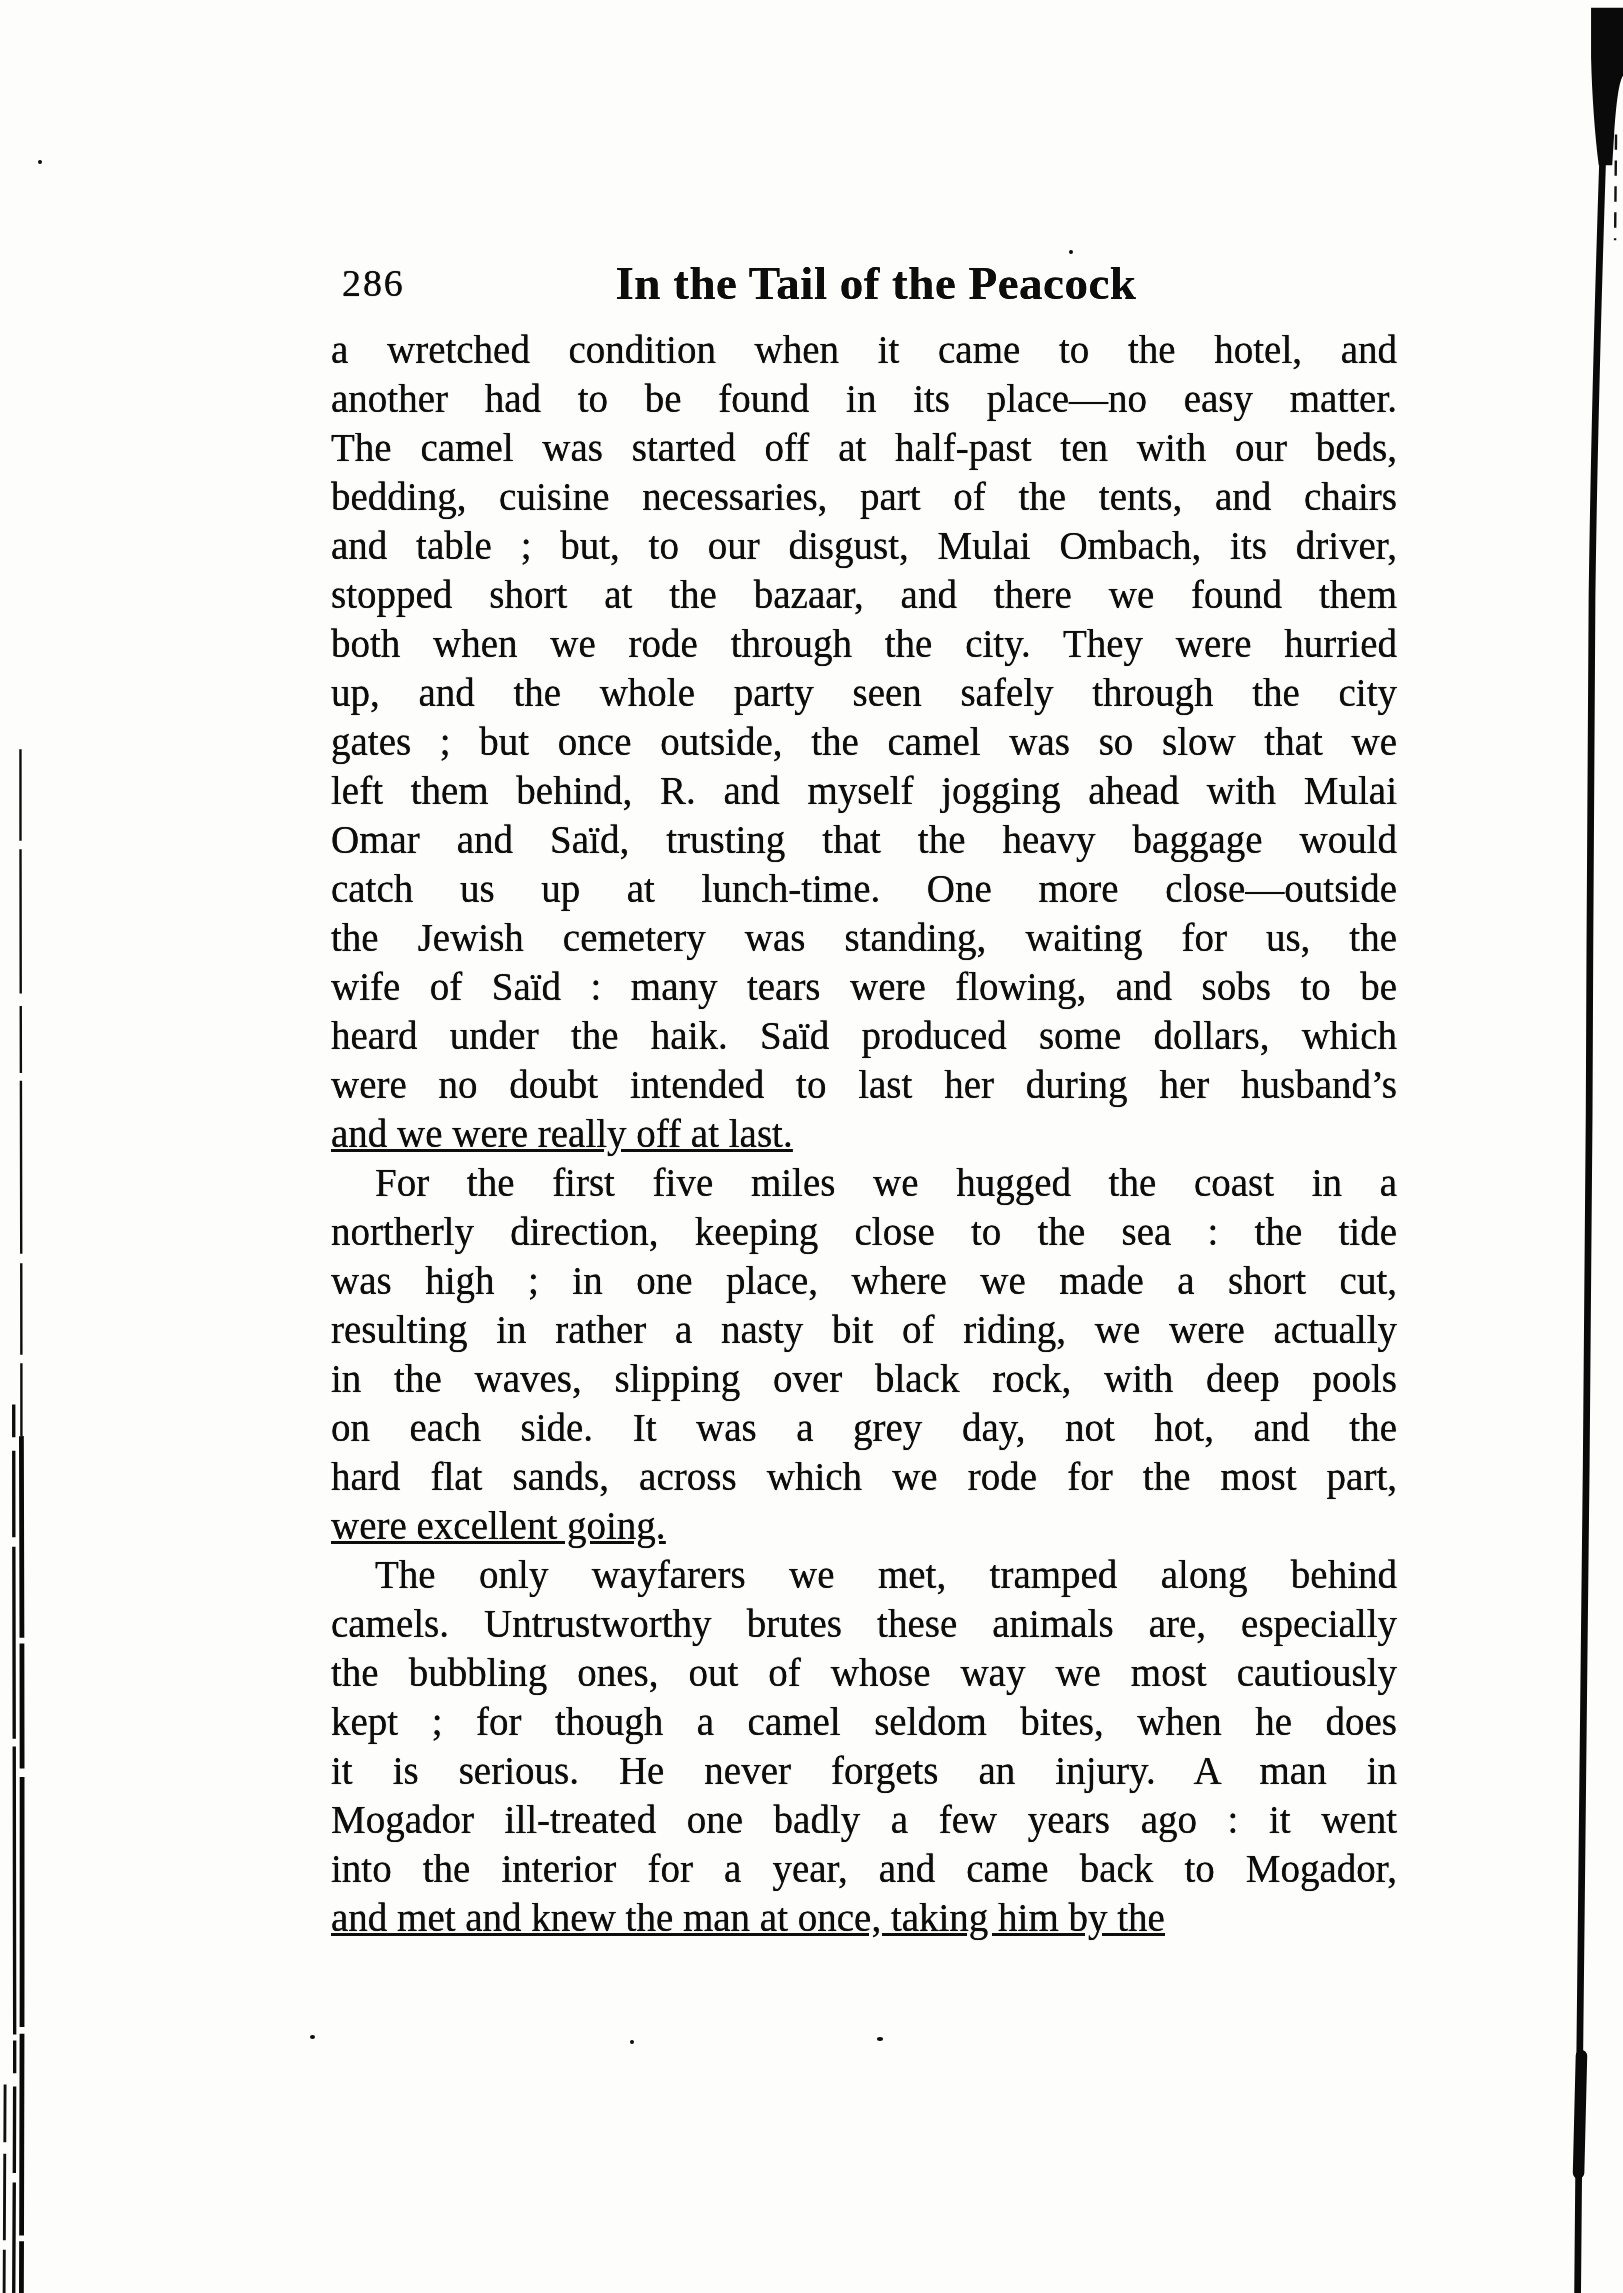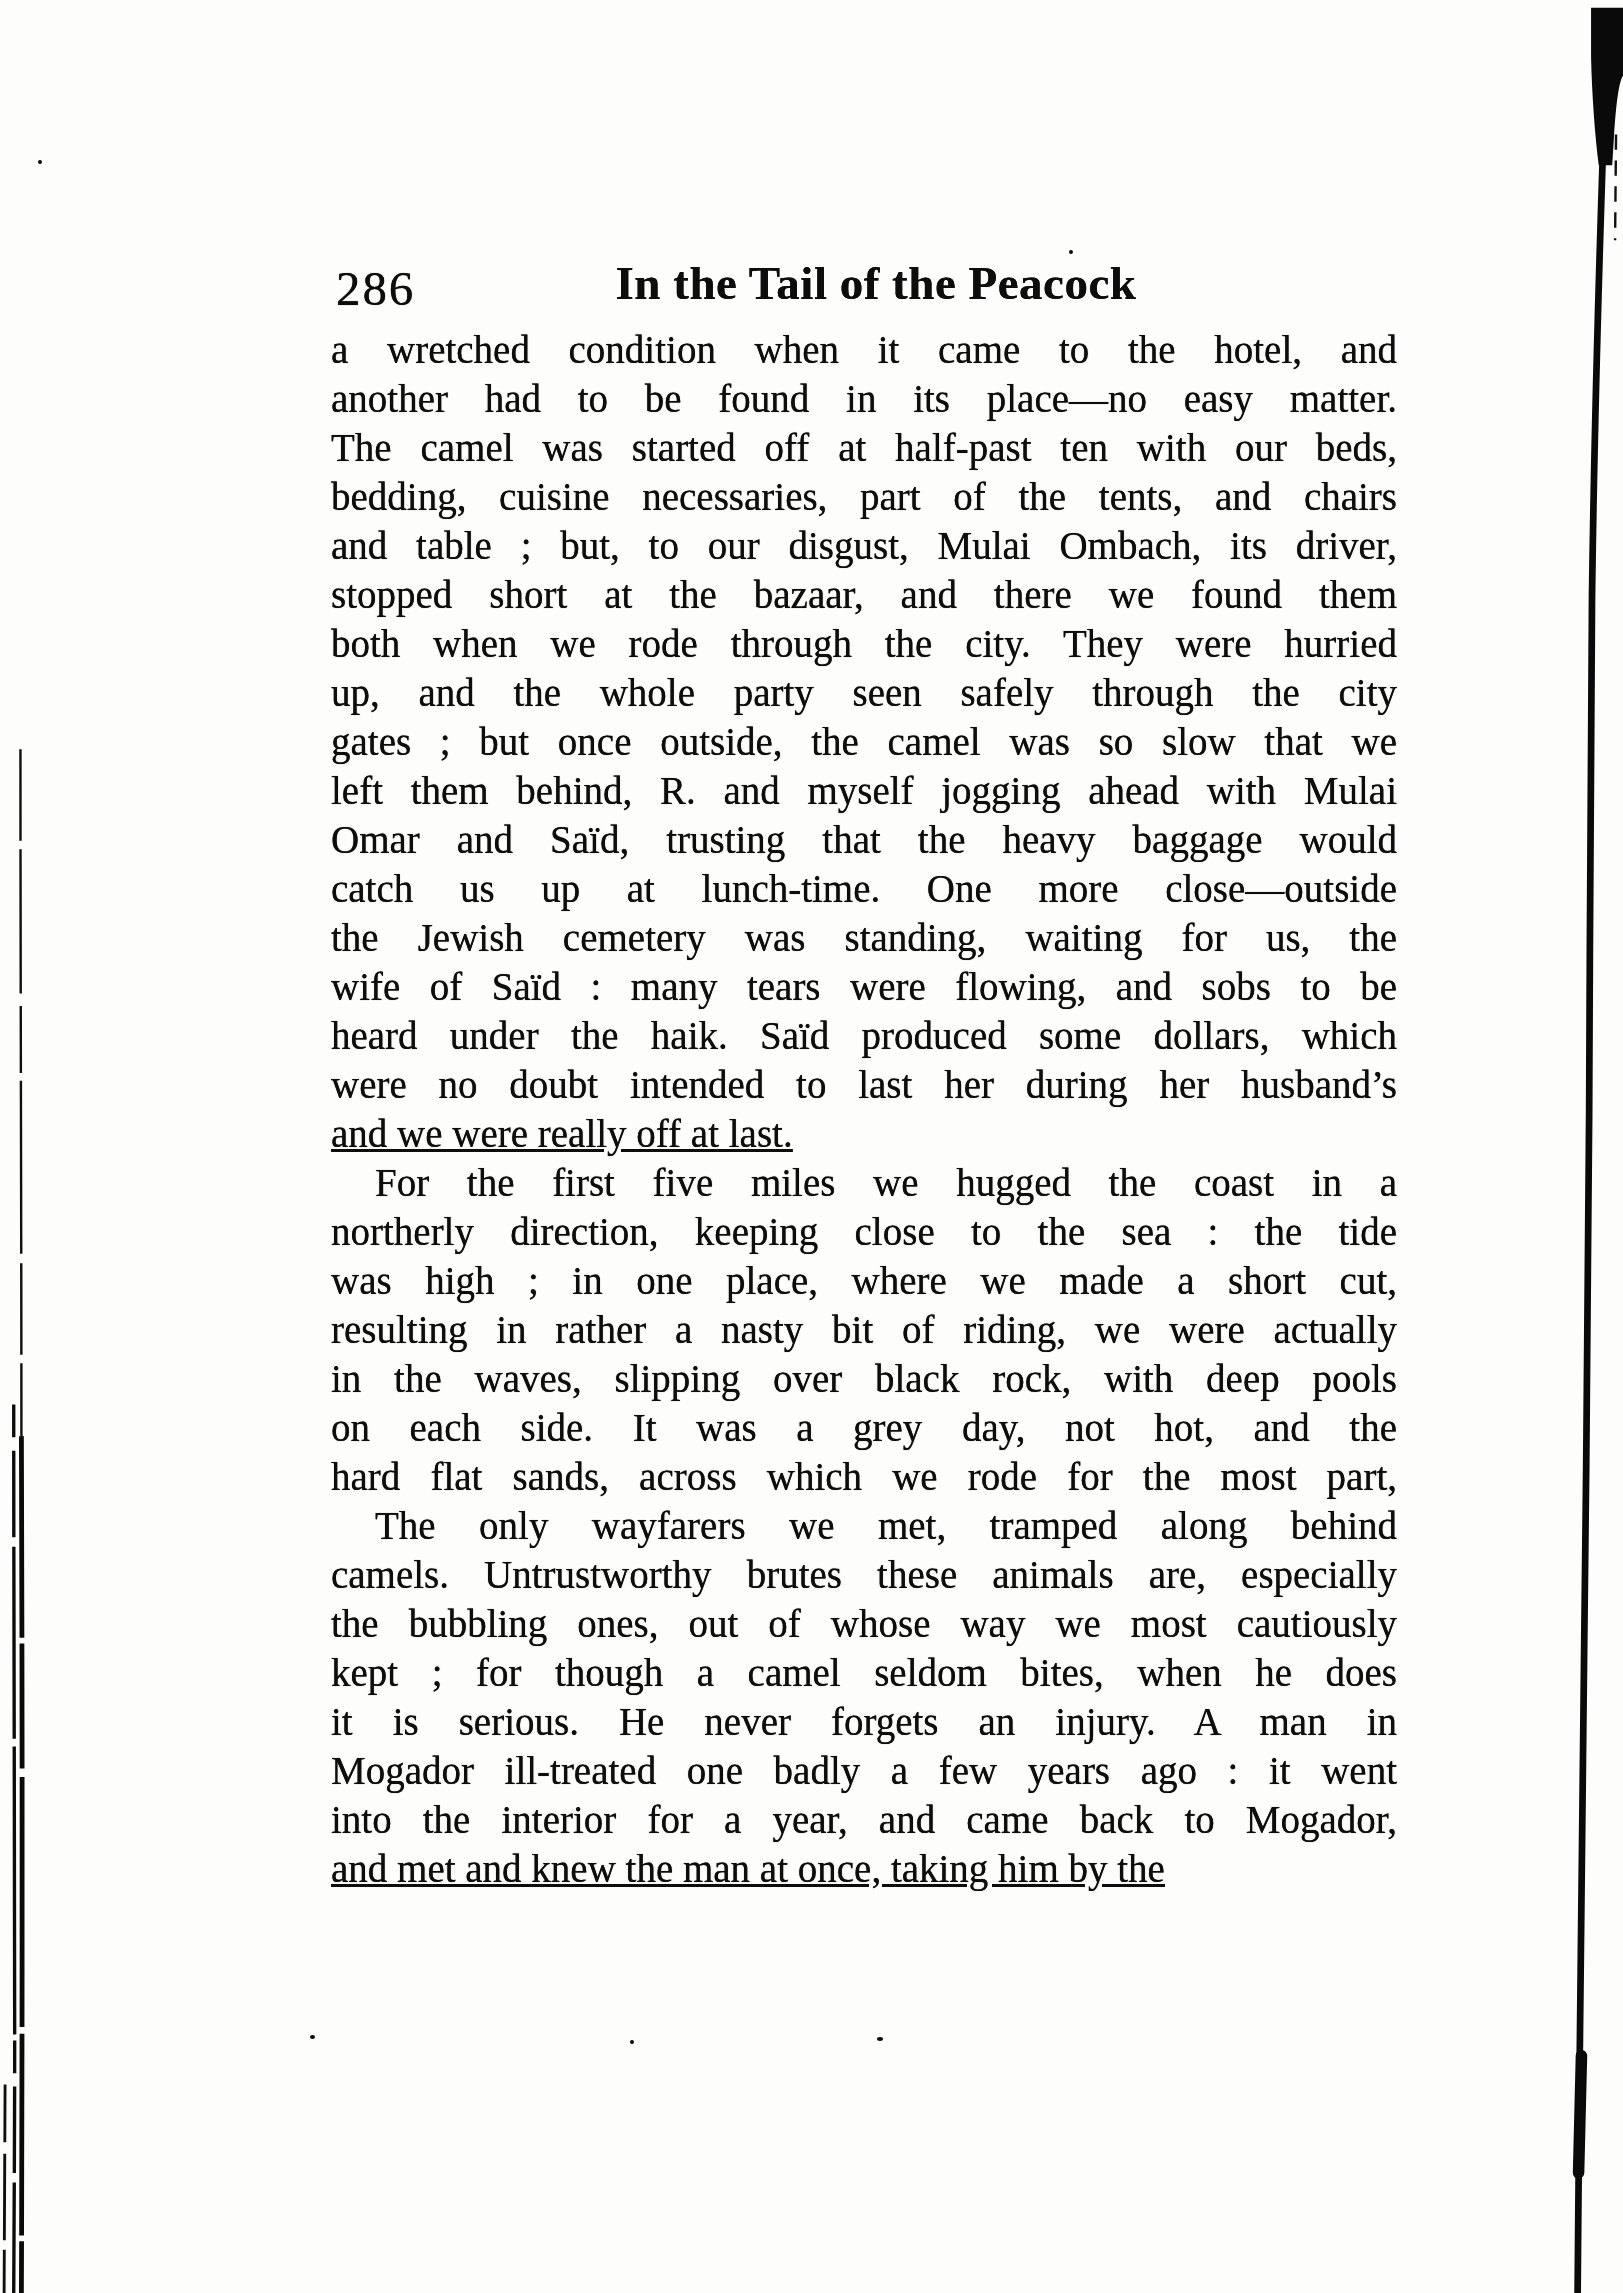--- a/index.html
+++ b/index.html
@@ -12,22 +12,22 @@
     color: var(--ink, #0d0d0d);
   }
   .page { position: absolute; inset: 0; }
   .text-block {
     position: absolute;
     left: 331px; top: 0;
     width: 1066px;
   }
   .header { position: absolute; top: 256px; left: 0; width: 100%; height: 58px; }
   .page-number {
-    position: absolute; left: 5px; top: 7.7px;
-    font-size: 49px; line-height: 1;
+    position: absolute; left: 11px; top: 7.7px;
+    font-size: 38px; line-height: 1;
     letter-spacing: 1.9px;
     text-shadow: 0 0 0.8px currentColor;
   }
   .title {
     position: absolute; left: 12px; top: 0; width: 100%;
     text-align: center;
     font-size: 47px; line-height: 1.15;
     font-weight: 700;
     letter-spacing: 0.5px;
     text-shadow: 0 0 0.6px currentColor;
@@ -109,20 +109,21 @@
       <div class="line">were no doubt intended to last her during her husband’s</div>
       <div class="line para-end">and we were really off at last.</div>
 
       <div class="line indent">For the first five miles we hugged the coast in a</div>
       <div class="line">northerly direction, keeping close to the sea : the tide</div>
       <div class="line">was high ; in one place, where we made a short cut,</div>
       <div class="line">resulting in rather a nasty bit of riding, we were actually</div>
       <div class="line">in the waves, slipping over black rock, with deep pools</div>
       <div class="line">on each side. It was a grey day, not hot, and the</div>
       <div class="line">hard flat sands, across which we rode for the most part,</div>
+      <div class="line para-end">were excellent going.</div>
 
       <div class="line indent">The only wayfarers we met, tramped along behind</div>
       <div class="line">camels. Untrustworthy brutes these animals are, especially</div>
       <div class="line">the bubbling ones, out of whose way we most cautiously</div>
       <div class="line">kept ; for though a camel seldom bites, when he does</div>
       <div class="line">it is serious. He never forgets an injury. A man in</div>
       <div class="line">Mogador ill-treated one badly a few years ago : it went</div>
       <div class="line">into the interior for a year, and came back to Mogador,</div>
       <div class="line para-end">and met and knew the man at once, taking him by the</div>
     </div>

